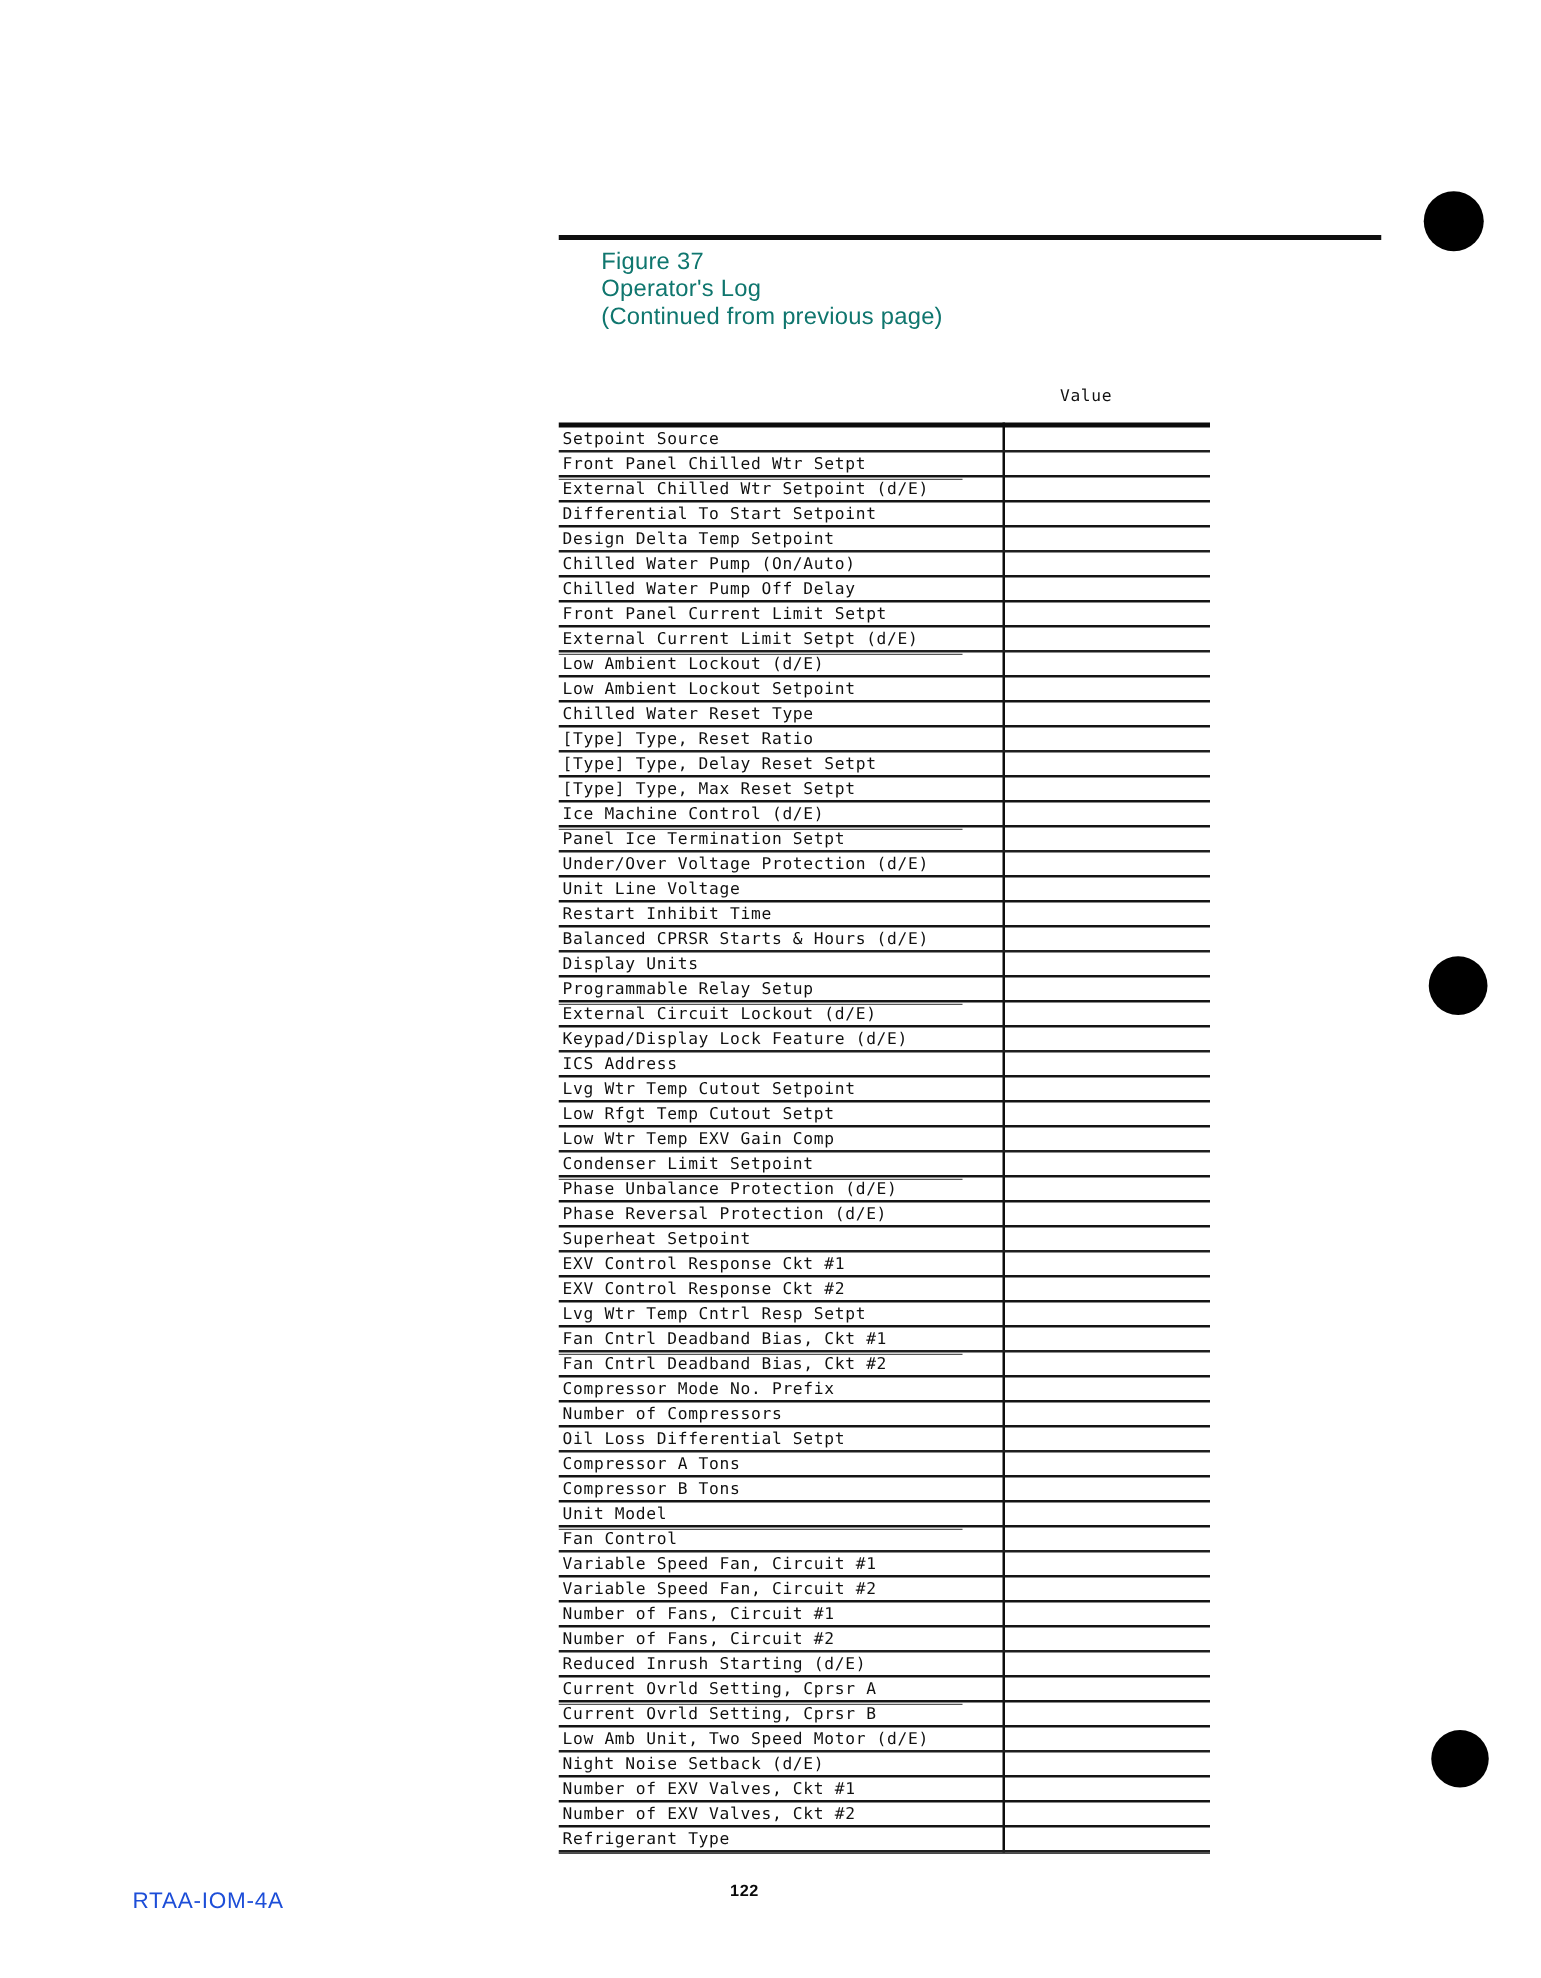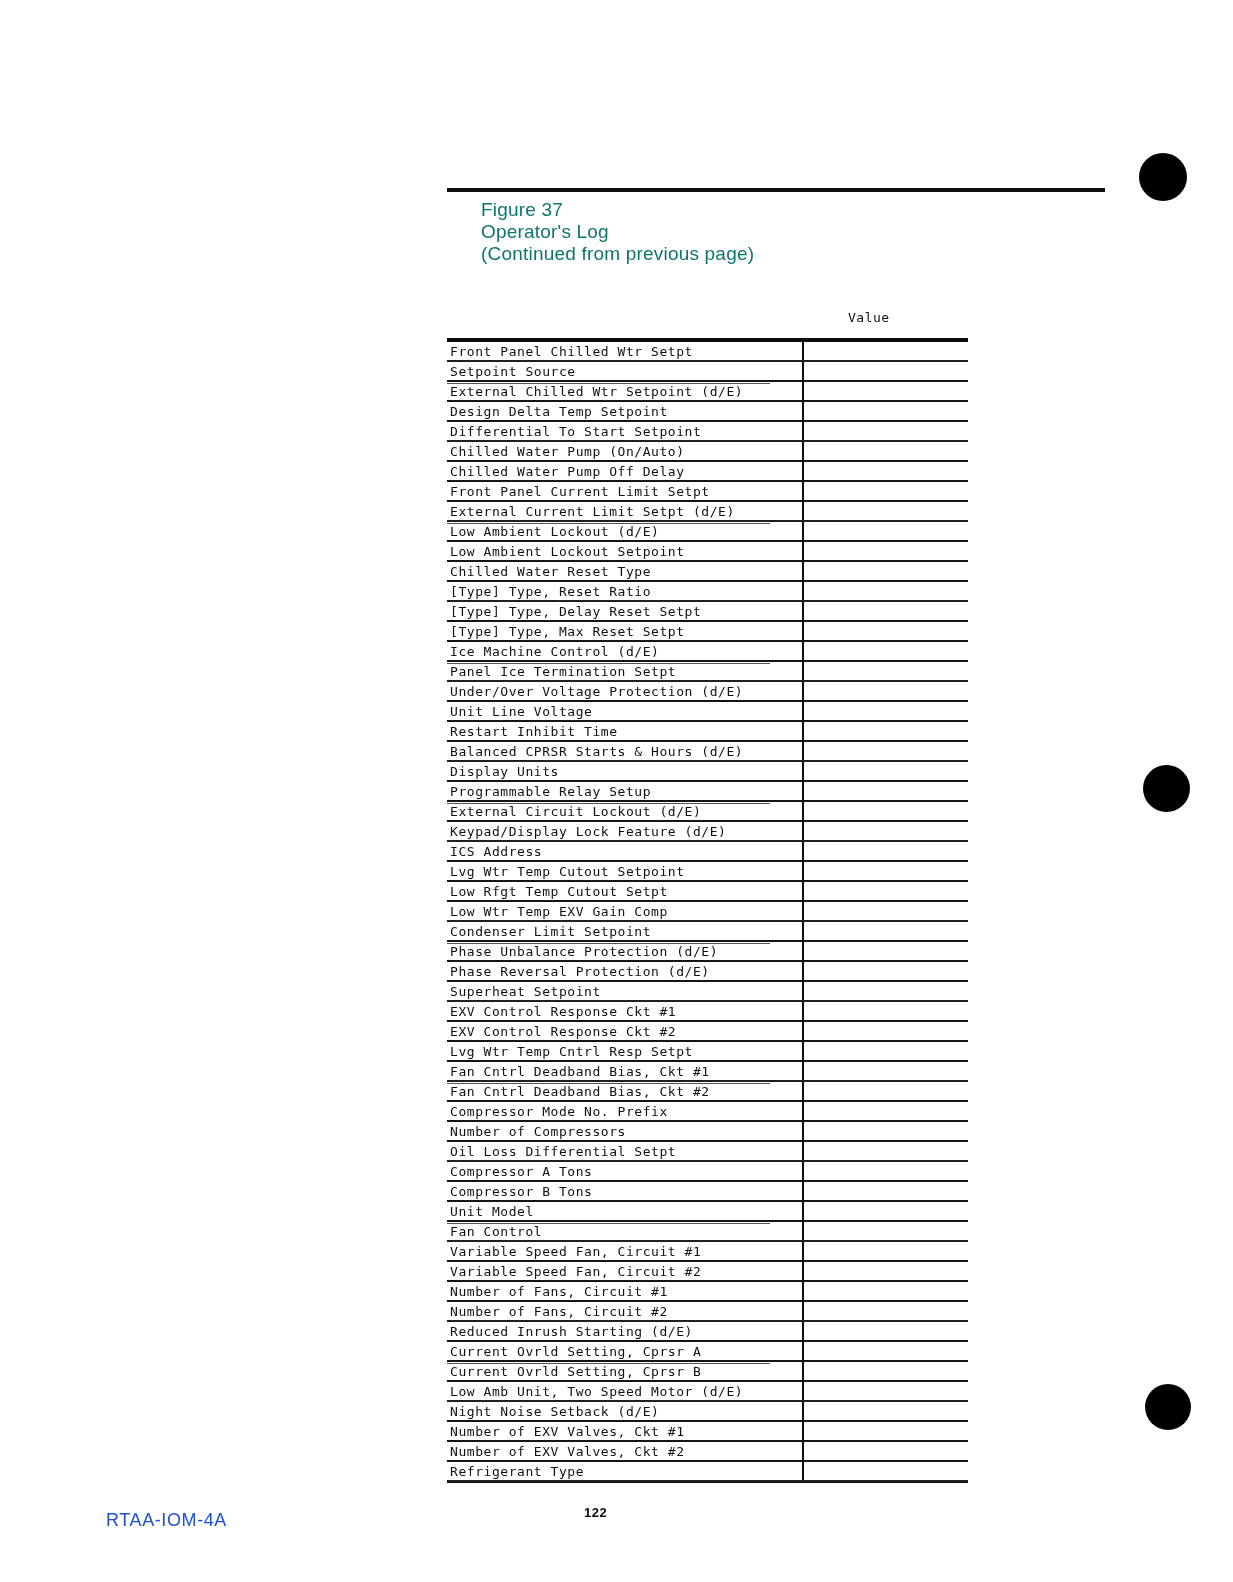--- a/index.html
+++ b/index.html
@@ -91,37 +91,37 @@
   <div>Operator's Log</div>
   <div>(Continued from previous page)</div>
 </div>
 
 <div class="value-header">Value</div>
 
 <div class="log-table">
   <div class="col-divider"></div>
 
 <div class="log-row">
+      <span class="row-label">Setpoint Source</span>
+      <span class="row-value"></span>
+    </div>
+    <div class="log-row">
       <span class="row-label">Front Panel Chilled Wtr Setpt</span>
       <span class="row-value"></span>
     </div>
     <div class="log-row">
-      <span class="row-label">Setpoint Source</span>
-      <span class="row-value"></span>
-    </div>
-    <div class="log-row">
       <span class="row-label">External Chilled Wtr Setpoint (d/E)</span>
       <span class="row-value"></span>
     </div>
     <div class="log-row">
+      <span class="row-label">Differential To Start Setpoint</span>
+      <span class="row-value"></span>
+    </div>
+    <div class="log-row">
       <span class="row-label">Design Delta Temp Setpoint</span>
-      <span class="row-value"></span>
-    </div>
-    <div class="log-row">
-      <span class="row-label">Differential To Start Setpoint</span>
       <span class="row-value"></span>
     </div>
     <div class="log-row">
       <span class="row-label">Chilled Water Pump (On/Auto)</span>
       <span class="row-value"></span>
     </div>
     <div class="log-row">
       <span class="row-label">Chilled Water Pump Off Delay</span>
       <span class="row-value"></span>
     </div>

